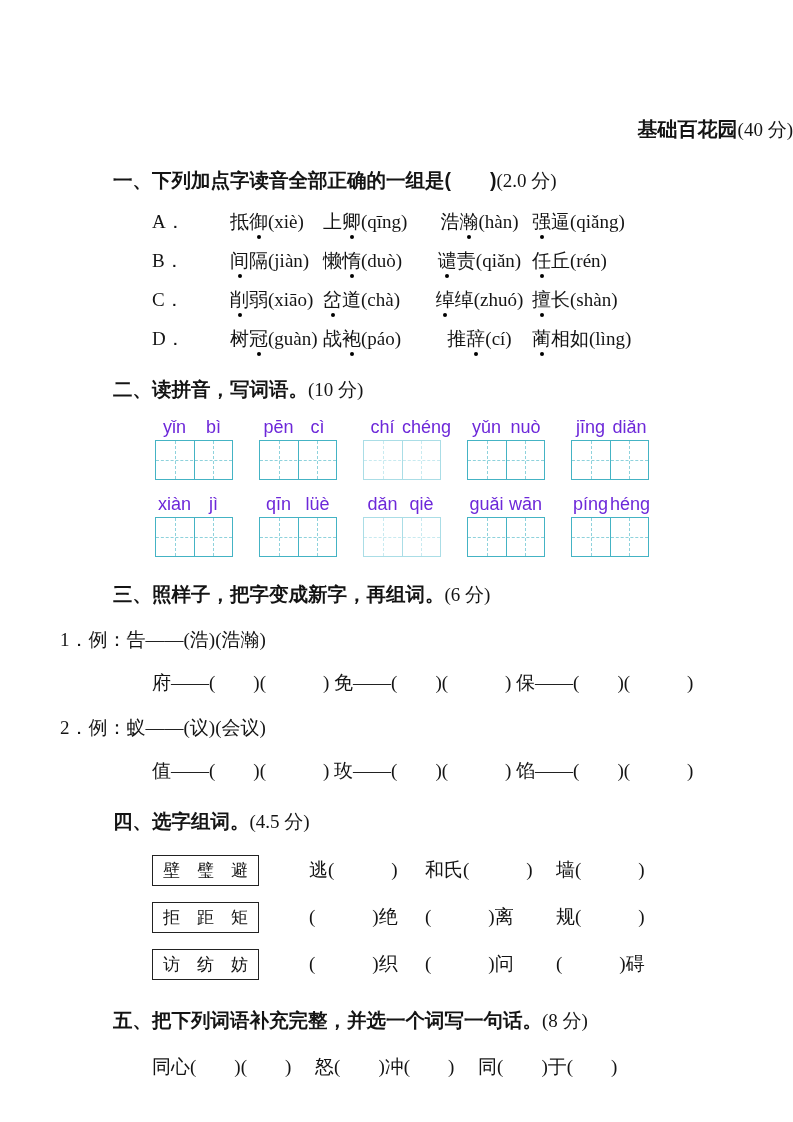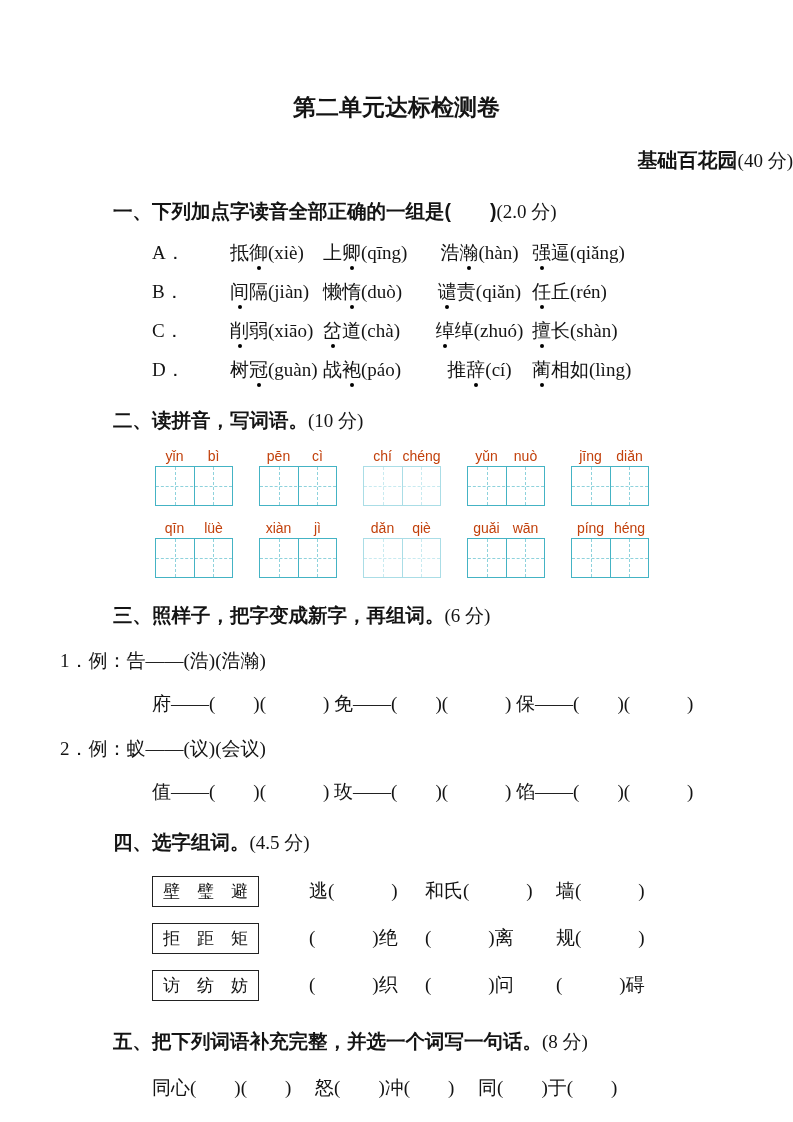--- a/index.html
+++ b/index.html
@@ -56,21 +56,21 @@
   }
   .py{white-space:nowrap;}
   
   .py-rows{margin:14px 0 0 155px;}
   .py-row{display:flex;margin-bottom:14px;}
   .py-group{width:78px;margin-right:26px;flex:0 0 auto;}
   .py-labels{display:flex;margin-bottom:2px;}
   .py-labels .syl{
     width:39px;text-align:center;
     font-family:"Liberation Sans",sans-serif;
-    font-size:14px;color:#c2410c;
+    font-size:18px;color:#6d28d9;
   }
   .tzg{position:relative;width:78px;height:40px;border:1.5px solid #44b3c4;box-sizing:border-box;}
   .tzg .v-solid{position:absolute;left:50%;top:0;bottom:0;width:0;border-left:1.5px solid #44b3c4;}
   .tzg .v-dash{position:absolute;top:0;bottom:0;width:0;border-left:1px dashed #8ed2dc;}
   .tzg .d25{left:25%;}
   .tzg .d75{left:75%;}
   .tzg .h-dash{position:absolute;left:0;right:0;top:50%;height:0;border-top:1px dashed #8ed2dc;}
   .py-group.faded .tzg{border-color:#aadde6;}
   .py-group.faded .tzg .v-solid{border-color:#aadde6;}
   .py-group.faded .tzg .v-dash,.py-group.faded .tzg .h-dash{border-color:#c8eaf0;}
@@ -91,21 +91,20 @@
   .q4-item.i0{margin-left:50px;width:116px;}
   .q4-item.i1{width:131px;}
   
   .q5-line{margin:20px 0 0 152px;white-space:pre;}
 </style>
 </head>
 <body>
 
 <div class="page">
 
-  <h1 class="title">第二单元达标检测卷</h1>
 
   <div class="subtitle"><span>基础百花园</span><span class="pts">(40 分)</span></div>
 
   <div class="sec-h"><span>一、下列加点字读音全部正确的一组是(　　)</span><span class="pts">(2.0 分)</span></div>
 
   <div class="q1-opts">
       <div class="opt-row">
         <span class="opt-label">A．</span>
         <span class="word-cell w0"><span class="zi">抵</span><span class="zi dotted">御</span><span class="py">(xiè)</span></span>
         <span class="word-cell w1"><span class="zi">上</span><span class="zi dotted">卿</span><span class="py">(qīng)</span></span>
@@ -196,34 +195,34 @@
             <div class="v-solid"></div>
             <div class="v-dash d25"></div>
             <div class="v-dash d75"></div>
             <div class="h-dash"></div>
           </div>
         </div>
       </div>
       <div class="py-row">
         <div class="py-group">
           <div class="py-labels">
+            <span class="syl">xiàn</span>
+            <span class="syl">jì</span>
+          </div>
+          <div class="tzg">
+            <div class="v-solid"></div>
+            <div class="v-dash d25"></div>
+            <div class="v-dash d75"></div>
+            <div class="h-dash"></div>
+          </div>
+        </div>
+        <div class="py-group">
+          <div class="py-labels">
             <span class="syl">qīn</span>
             <span class="syl">lüè</span>
-          </div>
-          <div class="tzg">
-            <div class="v-solid"></div>
-            <div class="v-dash d25"></div>
-            <div class="v-dash d75"></div>
-            <div class="h-dash"></div>
-          </div>
-        </div>
-        <div class="py-group">
-          <div class="py-labels">
-            <span class="syl">xiàn</span>
-            <span class="syl">jì</span>
           </div>
           <div class="tzg">
             <div class="v-solid"></div>
             <div class="v-dash d25"></div>
             <div class="v-dash d75"></div>
             <div class="h-dash"></div>
           </div>
         </div>
         <div class="py-group faded">
           <div class="py-labels">

